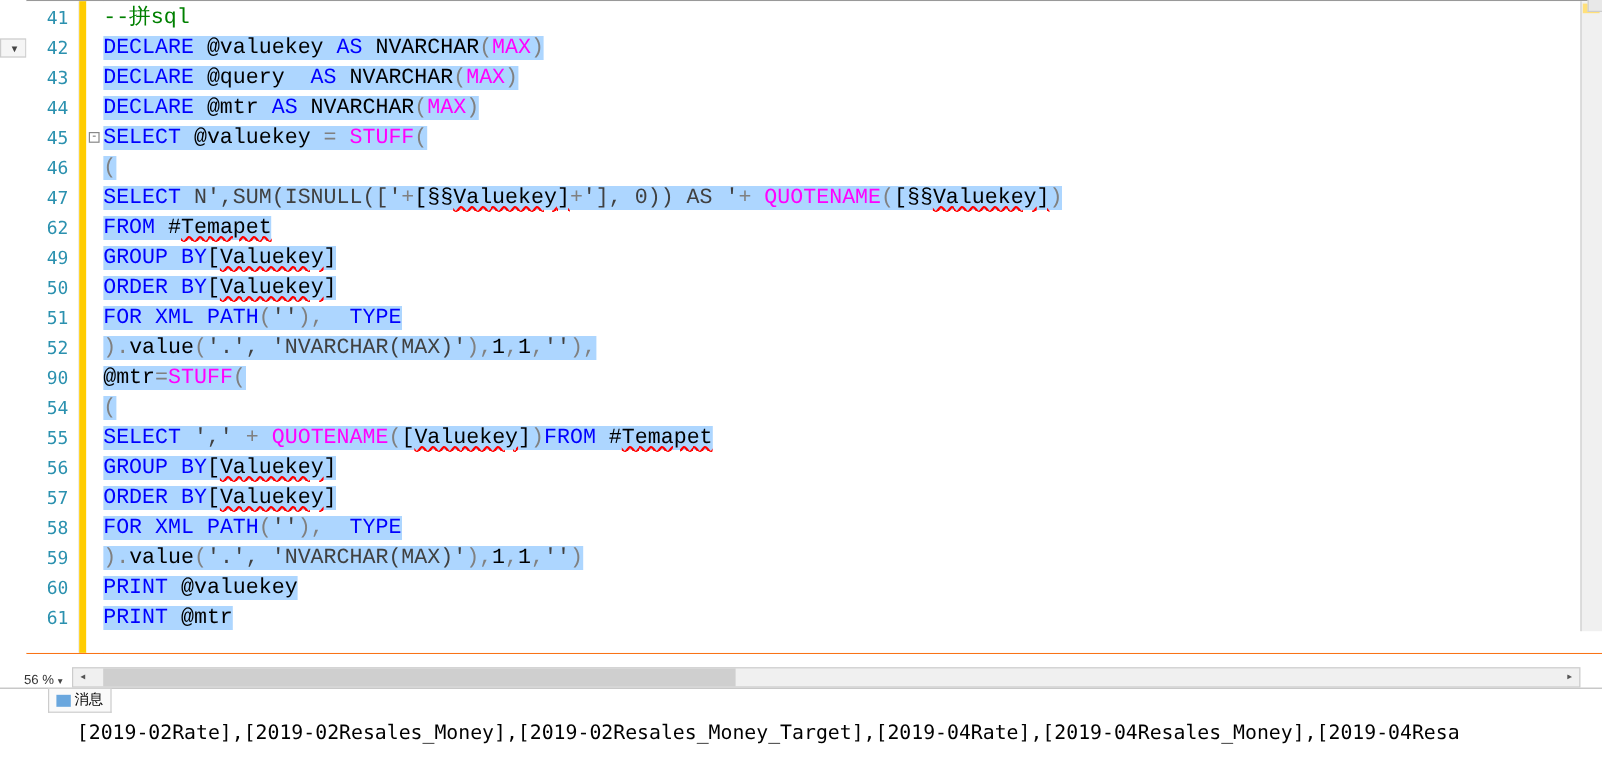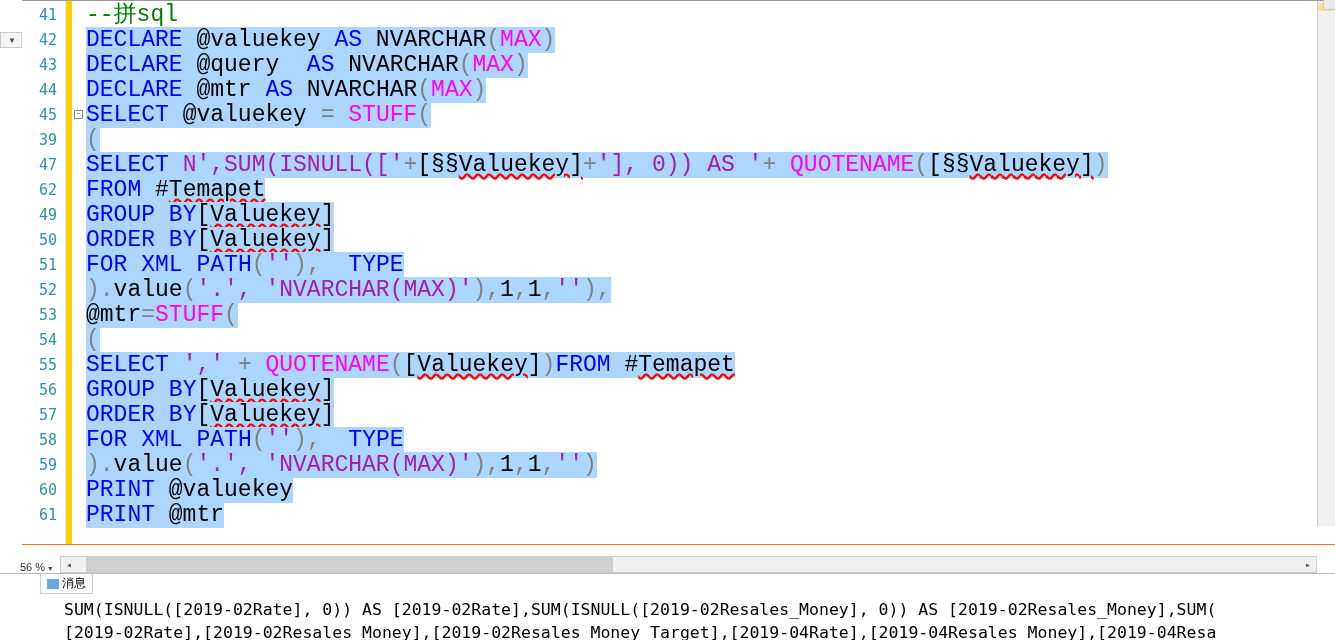--- a/index.html
+++ b/index.html
@@ -7,30 +7,30 @@
 
   .top-left-tool { position: absolute; top: 32px; left: 0; width: 22px; height: 16px; font-size: 11px; color: #a00; font-family: "Segoe UI", sans-serif; display: flex; align-items: center; justify-content: center; border: 1px solid #ccc; background: #f5f5f5; cursor: pointer; }
   .top-left-tool .dd { font-size: 8px; margin-left: 2px; color: #444; }
 
   .editor-wrap { position: absolute; top: 0; left: 22px; right: 0; height: 545px; display: flex; border-top: 1px solid #999; border-bottom: 1px solid #f97316; }
   .gutter { background: #fff; border-right: 1px solid #eee; text-align: right; padding-right: 8px; color: #2b91af; font-size: 15px; font-family: Consolas, monospace; user-select: none; flex: 0 0 44px; padding-top: 2px; }
   .gutter div { height: 25px; line-height: 25px; }
   .changebar { flex: 0 0 6px; background: #ffcc00; }
   .foldcol { flex: 0 0 14px; background: #fff; position: relative; }
   .fold-box { position: absolute; width: 9px; height: 9px; border: 1px solid #888; left: 2px; font-size: 9px; line-height: 7px; text-align: center; color: #555; background: #fff; cursor: pointer; }
-  .code { flex: 1; background: #fff; font-size: 23px; line-height: 25px; white-space: pre; overflow: hidden; padding-top: 2px; }
+  .code { flex: 1; background: #fff; font-size: 18px; line-height: 25px; white-space: pre; overflow: hidden; padding-top: 2px; }
   .code .line { height: 25px; position: relative; }
 
   
   .sel { background: #add6ff; border-radius: 0; }
 
   
   .kw   { color: #0000ff; }
   .func { color: #ff00ff; }
-  .str  { color: #a21caf; }
+  .str  { color: #404040; }
   .gray { color: #808080; }
   .cmt  { color: #008000; }
 
   
   .sq { text-decoration: underline wavy #ff0000; text-underline-offset: 2px; }
 
   .right-edge { position: absolute; right: 0; top: 0; bottom: 18px; width: 18px; border-left: 1px solid #ccc; background: #f0f0f0; }
   .scroll-v-marker { position:absolute; right:2px; width:14px; height:8px; background:#ffe07a; top:2px; }
 
   .zoom { position: absolute; left: 0; bottom: 67px; font-size: 11px; font-family: "Segoe UI", sans-serif; color: #333; padding: 0 20px; background: #fff; }
@@ -55,28 +55,28 @@
   <span class="dd">▼</span>
 </div>
 
 <div class="editor-wrap">
   <div class="gutter" id="gutter">
       <div>41</div>
       <div>42</div>
       <div>43</div>
       <div>44</div>
       <div>45</div>
-      <div>39</div>
+      <div>46</div>
       <div>47</div>
       <div>62</div>
       <div>49</div>
       <div>50</div>
       <div>51</div>
       <div>52</div>
-      <div>53</div>
+      <div>90</div>
       <div>54</div>
       <div>55</div>
       <div>56</div>
       <div>57</div>
       <div>58</div>
       <div>59</div>
       <div>60</div>
       <div>61</div>
     </div>
   <div class="changebar"></div>
@@ -100,14 +100,14 @@
   <div class="arrow" style="left:0">◂</div>
   <div class="thumb" id="hthumb" style="left: 2%; width: 42%;"></div>
   <div class="arrow" style="right:0">▸</div>
 </div>
 
 <div class="messages">
   <span class="msg-tab">
     <span class="icon"></span>
     <span>消息</span>
   </span>
-  <div class="msg-body" id="msgbody"><div>SUM(ISNULL([2019-02Rate], 0)) AS [2019-02Rate],SUM(ISNULL([2019-02Resales_Money], 0)) AS [2019-02Resales_Money],SUM(</div><div>[2019-02Rate],[2019-02Resales_Money],[2019-02Resales_Money_Target],[2019-04Rate],[2019-04Resales_Money],[2019-04Resa</div></div>
+  <div class="msg-body" id="msgbody"><div>[2019-02Rate],[2019-02Resales_Money],[2019-02Resales_Money_Target],[2019-04Rate],[2019-04Resales_Money],[2019-04Resa</div></div>
 </div>
 
 </body></html>

